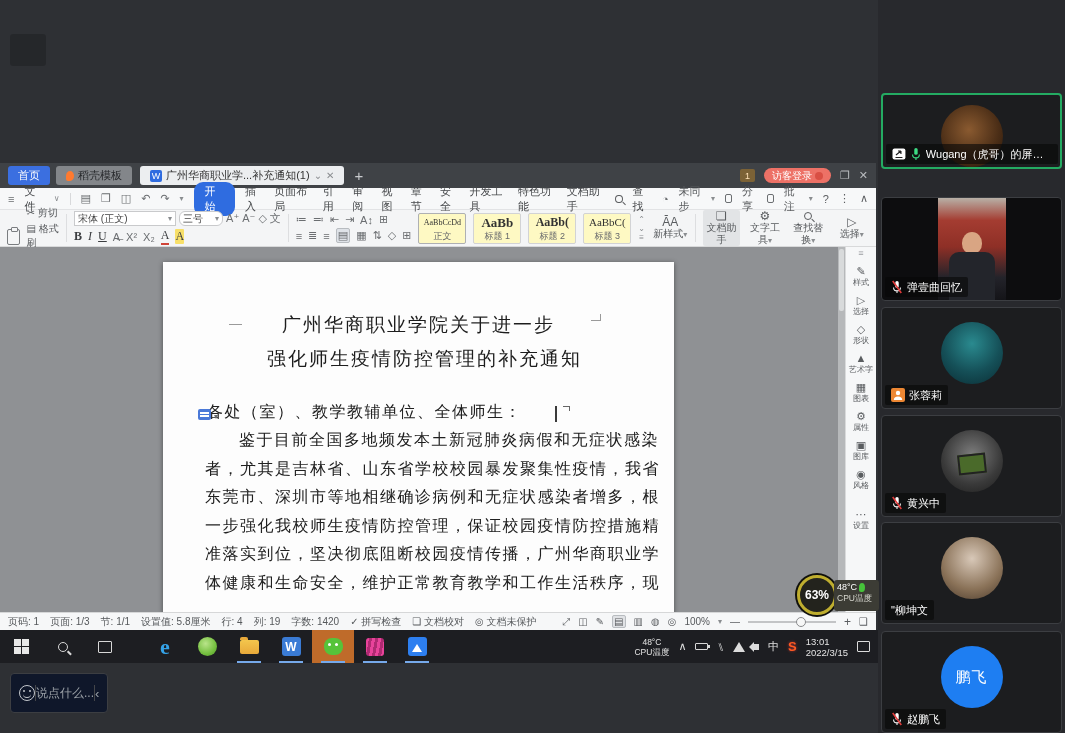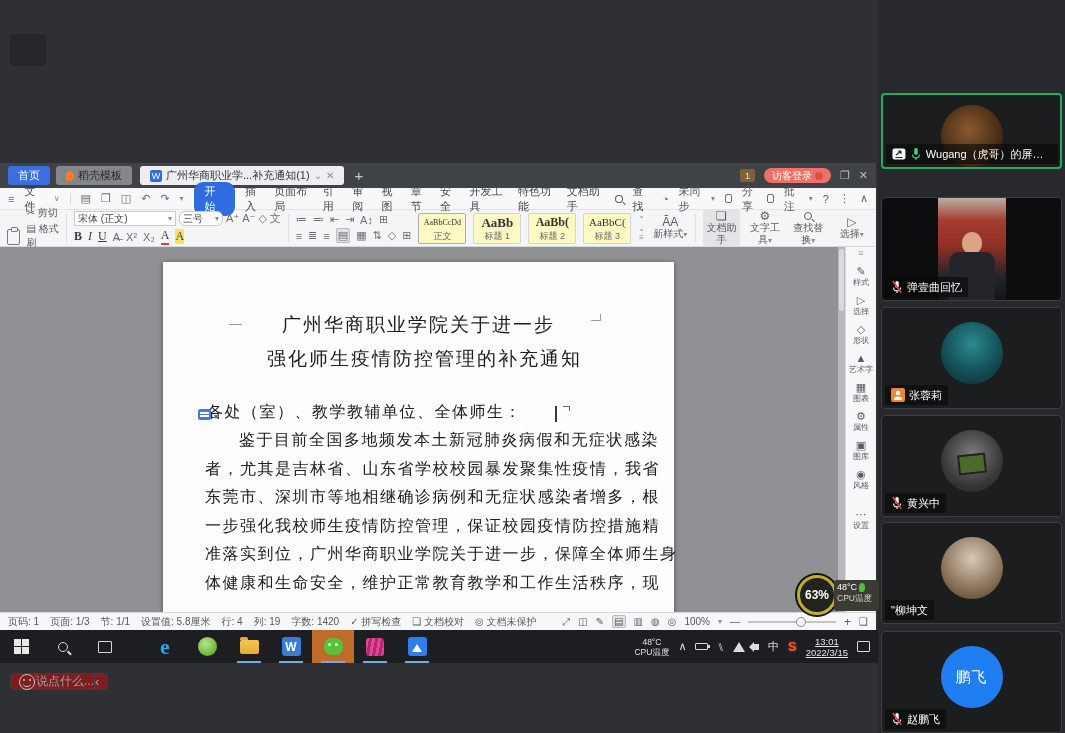--- a/index.html
+++ b/index.html
@@ -105,31 +105,31 @@
   .blueapp::after { content:""; position:absolute; left:4px; bottom:4px; border-left:5px solid transparent; border-right:5px solid transparent; border-bottom:8px solid #fff; }
   #tray { margin-left:auto; display:flex; align-items:center; gap:9px; padding-right:8px; color:#e4e4e4; }
   .tray2 { font-size:8.5px; line-height:10px; text-align:center; }
   .tray-ic { font-size:11px; color:#e0e0e0; }
   .battery { width:13px; height:7px; border:1px solid #d8d8d8; border-radius:1px; position:relative; }
   .battery::after { content:""; position:absolute; right:-3px; top:1px; width:2px; height:3px; background:#d8d8d8; }
   .wifi { width:0; height:0; border-left:6px solid transparent; border-right:6px solid transparent; border-bottom:10px solid #dcdcdc; }
   .spk { width:5px; height:6px; background:#dcdcdc; position:relative; }
   .spk::before { content:""; position:absolute; left:-5px; top:-2px; border-top:5px solid transparent; border-bottom:5px solid transparent; border-right:5px solid #dcdcdc; }
   .sogou { color:#ff5a22; font-weight:bold; font-size:13px; text-shadow:0 0 3px #a33; }
-  .clock2 { font-size:9.5px; line-height:11px; text-align:center;text-decoration:underline; }
+  .clock2 { font-size:9.5px; line-height:11px; text-align:left; }
   .notif { width:13px; height:11px; border:1.2px solid #dcdcdc; border-radius:1px; position:relative; }
   
   #cpu-widget { position:absolute; left:797px; top:573px; width:82px; height:44px; z-index:30; }
   #cpu-circle { position:absolute; left:0; top:2px; width:40px; height:40px; border-radius:50%; background:#23231d; border:3px solid #bfae2f; color:#fff; display:flex; align-items:center; justify-content:center; font-size:12px; font-weight:bold; box-shadow:0 0 0 2px #11110d; }
   #cpu-box { position:absolute; left:37px; top:7px; width:45px; height:31px; background:#3c3c35; border-radius:3px; padding:2px 3px; }
   #cpu-box .r1 { display:flex; align-items:center; gap:2px; font-size:9px; color:#fff; line-height:11px; }
   .flame-g { width:6px; height:9px; background:#46c33a; border-radius:50% 50% 50% 2px; }
   #cpu-box .r2 { font-size:8.5px; color:#d8d8d0; line-height:11px; }
   
-  #chatbar { position:absolute; left:10px; top:673px; height:17px; background:#7f1d1d; border:1px solid #3c3e42; border-radius:4px; display:flex; align-items:center; padding:0 8px; z-index:20; }
+  #chatbar { position:absolute; left:10px; top:673px; height:40px; background:#0f172a; border:1px solid #3c3e42; border-radius:4px; display:flex; align-items:center; padding:0 8px; z-index:20; }
   .cdiv { width:1px; height:16px; background:#44464a; }
   #chat-ph { font-size:12px; color:#9aa0a6; }
   #chat-col { font-size:13px; color:#9aa0a6; }
   .smiley { width:16px; height:16px; border:1.4px solid #c3c7cc; border-radius:50%; position:relative; }
   .smiley::before { content:""; position:absolute; left:3px; top:4px; width:2px; height:2px; background:#c3c7cc; border-radius:50%; box-shadow:6px 0 0 #c3c7cc; }
   .smiley::after { content:""; position:absolute; left:3px; top:7px; width:8px; height:4px; border-bottom:1.4px solid #c3c7cc; border-radius:0 0 8px 8px; }
   
   #sidebar { position:absolute; left:878px; top:0; width:187px; height:733px; background:#28292d; }
   .tile { position:absolute; left:3px; width:181px; background:#1c1d1f; border:1px solid #3c3e42; border-radius:4px; overflow:hidden; }
   .tile.active { border:2px solid #24ab62; }
@@ -325,21 +325,21 @@
         <div class="doc-title" style="top:50px;">广州华商职业学院关于进一步</div>
         <div class="doc-title" style="top:84px;margin-left:6px;">强化师生疫情防控管理的补充通知</div>
         <div id="salutation" class="doc-text">各处（室）、教学教辅单位、全体师生：</div>
         <div id="cursor"></div>
         <div id="cursor-mark"></div>
         <div id="body-lines" class="doc-text">
           <div>鉴于目前全国多地频发本土新冠肺炎病假和无症状感染</div>
           <div>者，尤其是吉林省、山东省学校校园暴发聚集性疫情，我省</div>
           <div>东莞市、深圳市等地相继确诊病例和无症状感染者增多，根</div>
           <div>一步强化我校师生疫情防控管理，保证校园疫情防控措施精</div>
-          <div>准落实到位，广州华商职业学院关于进一步，保障全体师生身</div>
+          <div>准落实到位，坚决彻底阻断校园疫情传播，广州华商职业学</div>
           <div>体健康和生命安全，维护正常教育教学和工作生活秩序，现</div>
         </div>
       </div>
       <div id="comment-ic"></div>
       <div id="comment-car">▾</div>
       <div id="doc-scroll">
           <div class="thumb"></div>
         </div>
       <div id="vtools">
         <div class="handle">≡</div>

